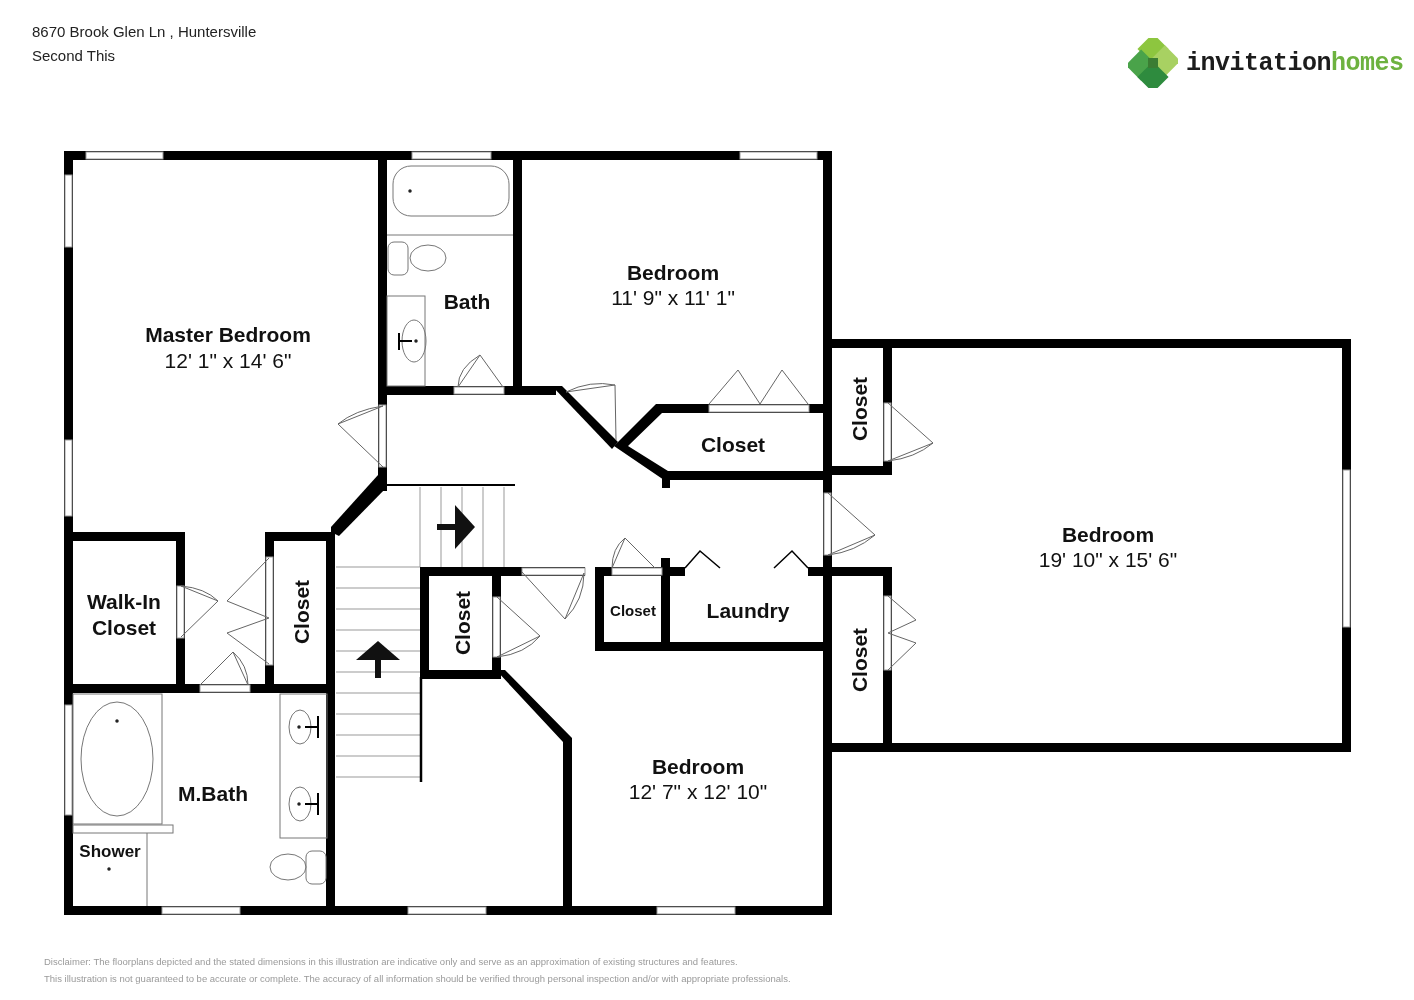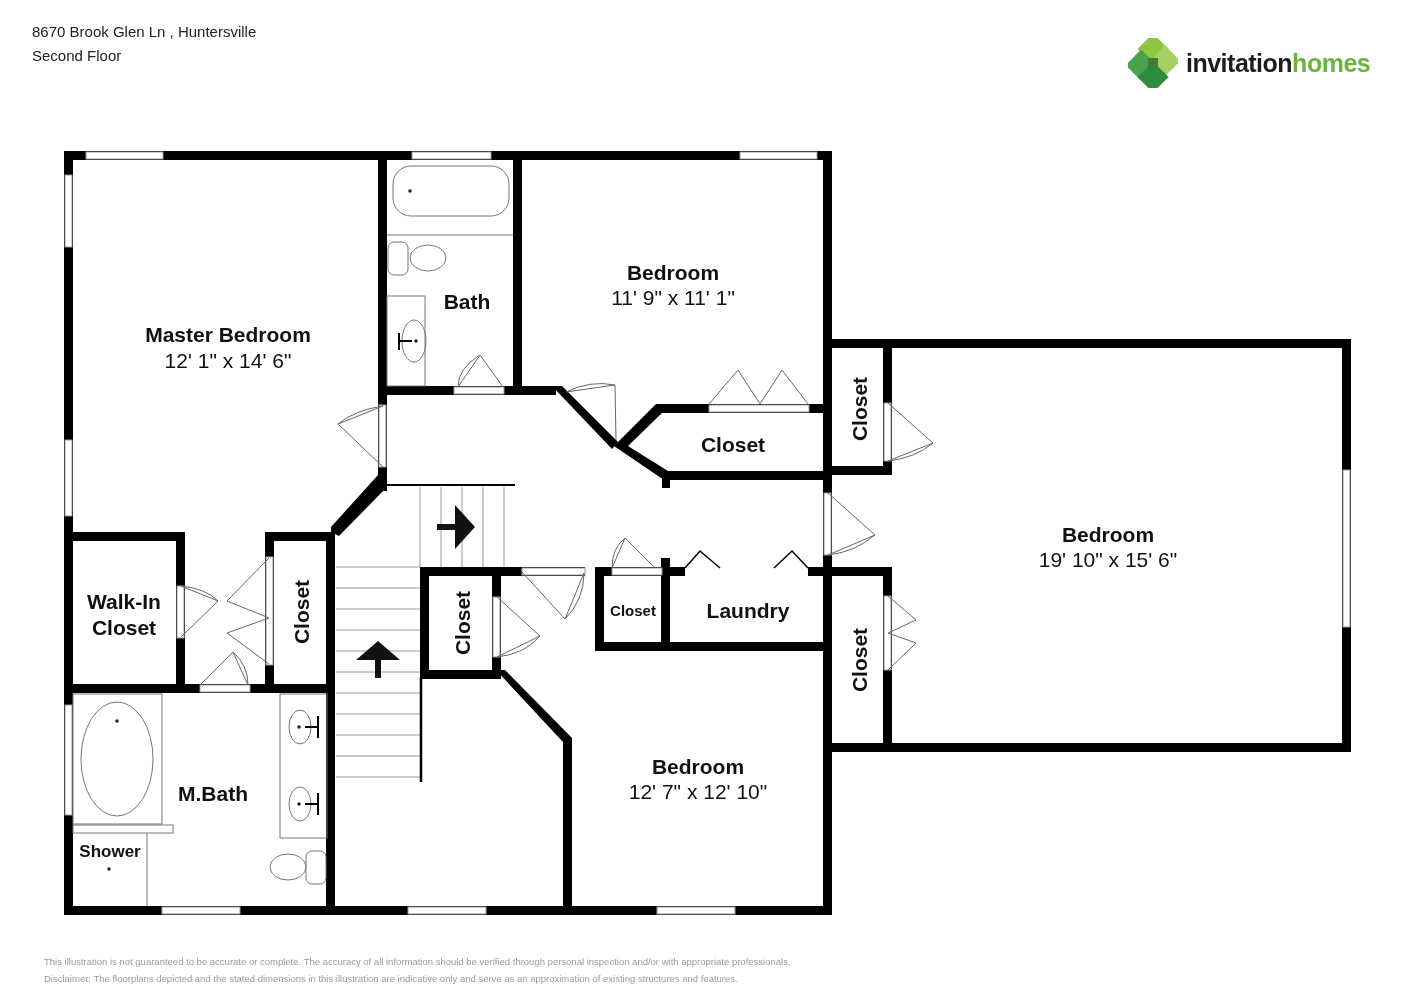--- a/index.html
+++ b/index.html
@@ -1,36 +1,36 @@
 <!DOCTYPE html>
 <html><head>
 <meta charset="utf-8">
 <style>
   html, body { margin:0; padding:0; background:#ffffff; }
   body { width:1414px; height:1000px; position:relative; overflow:hidden; font-family:"Liberation Sans", sans-serif; }
   .header { position:absolute; left:32px; top:20px; color:#222; font-size:15px; line-height:24px; }
   .header div { white-space:nowrap; }
   .logo { position:absolute; left:1128px; top:36px; width:260px; height:54px; display:flex; align-items:center; }
   .logo svg { flex:none; }
-  .logo-text { margin-left:8px; font-size:25px; font-weight:bold; letter-spacing:-0.5px; white-space:nowrap; }
+  .logo-text { margin-left:8px; font-size:25px; font-weight:bold; letter-spacing:-0.5px; white-space:nowrap;font-family:Liberation Mono, monospace; }
   .logo-text .w1 { color:#1c1c1c; }
   .logo-text .w2 { color:#6db23f; }
   .plan { position:absolute; left:0; top:0; }
   .disclaimer { position:absolute; left:44px; top:953px; font-size:9.5px; color:#9a9a9a; line-height:17px; }
   .disclaimer div { white-space:nowrap; }
   .lbl { font-family:"Liberation Sans", sans-serif; fill:#111; }
   .lbl-b { font-weight:bold; font-size:21px; }
   .lbl-d { font-size:21px; }
 </style>
 </head>
 <body>
 
 <div class="header">
   <div>8670 Brook Glen Ln , Huntersville</div>
-  <div>Second Floor</div>
+  <div>Second This</div>
 </div>
 
 <div class="logo">
   <svg width="50" height="50" viewBox="0 0 50 50">
     <rect x="14" y="0" width="22" height="22" transform="rotate(45 25 11)" fill="#8dc63f"></rect>
     <rect x="28" y="14" width="22" height="22" transform="rotate(45 39 25) translate(-3 0)" fill="#a8d162"></rect>
     <rect x="0" y="14" width="22" height="22" transform="rotate(45 11 25) translate(3 0)" fill="#4aa34a"></rect>
     <rect x="14" y="28" width="22" height="22" transform="rotate(45 25 39)" fill="#2e8b3e"></rect>
     <rect x="20" y="20" width="10" height="10" fill="#3b7d33"></rect>
   </svg>
@@ -215,15 +215,15 @@
     <text class="lbl" style="font-weight:bold;font-size:15px" x="633" y="616" text-anchor="middle">Closet</text>
     <text class="lbl lbl-b" x="748" y="618" text-anchor="middle">Laundry</text>
     <text class="lbl lbl-b" x="213" y="801" text-anchor="middle">M.Bath</text>
     <text class="lbl" style="font-weight:bold;font-size:17px" x="110" y="857" text-anchor="middle">Shower</text>
     <text class="lbl lbl-b" x="698" y="774" text-anchor="middle">Bedroom</text>
     <text class="lbl lbl-d" x="698" y="799" text-anchor="middle">12' 7" x 12' 10"</text>
   </g>
 </svg>
 
 <div class="disclaimer">
+  <div>Disclaimer: The floorplans depicted and the stated dimensions in this illustration are indicative only and serve as an approximation of existing structures and features.</div>
   <div>This illustration is not guaranteed to be accurate or complete. The accuracy of all information should be verified through personal inspection and/or with appropriate professionals.</div>
-  <div>Disclaimer: The floorplans depicted and the stated dimensions in this illustration are indicative only and serve as an approximation of existing structures and features.</div>
 </div>
 
 </body></html>

